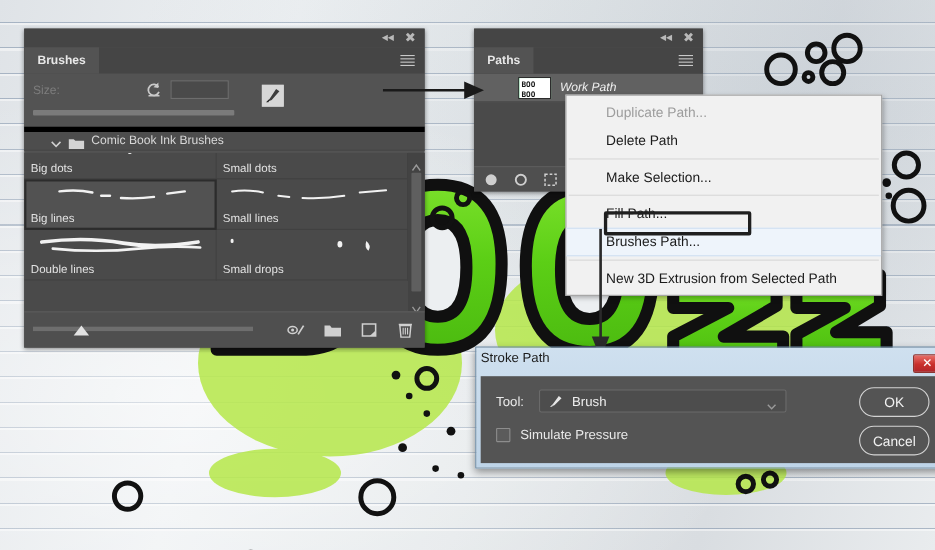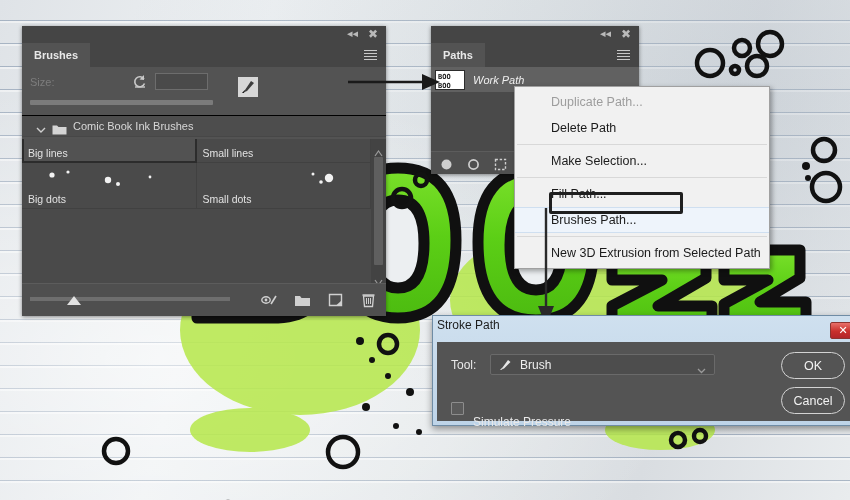--- a/index.html
+++ b/index.html
@@ -63,22 +63,22 @@
   .br-brushtool {
     position:absolute; left: 216px; top: 10px; width: 20px; height: 20px;
     background: linear-gradient(135deg,#d7d7d7 0%,#d7d7d7 100%);
     cursor:pointer;
   }
   .br-slider {
     position:absolute; left: 8px; top: 33px; width: 183px; height: 5px;
     background: #7b7b7b; border-radius: 1px;
   }
   .br-group {
-    height: 22px; background: #4d4d4d; border-top:1px solid #000000; border-bottom:1px solid #474747;
-    display:flex; align-items:center; gap:6px; padding-left:14px;
+    height: 22px; background: #4d4d4d; border-top:5px solid #000000; border-bottom:1px solid #474747;
+    display:flex; align-items:center; gap:6px; padding-left:24px;
   }
   .br-group-caret { width:10px; height:10px; position:relative; }
   .br-group-label { font-size: 11px; color:#d7d7d7; }
   .br-folder { width: 15px; height: 11px; position:relative; }
 
   .br-list { position:absolute; left:0; right:0; top:113px; bottom:33px; background:#4a4a4a; overflow:hidden; }
   .br-grid { position:absolute; left:0; top:-22px; right:15px; }
   .br-row { display:flex; height: 46px; }
   .br-cell {
     flex:1 1 50%; position:relative; border-right:1px solid #414141; border-bottom:1px solid #414141;
@@ -106,32 +106,33 @@
 
   
   #paths-panel { left: 431px; top: 26px; width: 208px; height: 148px; }
   .pa-row {
     height: 26px; background:#616161; display:flex; align-items:center; gap:8px; padding-left:4px;
     border-bottom:1px solid #4a4a4a; cursor:pointer;
   }
   .pa-thumb {
     width: 30px; height: 20px; background:#86efac; position:relative; overflow:hidden;
     border:1px solid #2c2c2c;
+    margin-left:36px;
   }
   .pa-label { font-size: 11px; color:#efefef; font-style: italic; }
   .pa-body { position:absolute; left:0; right:0; top:67px; bottom:23px; background:#4a4a4a; }
   .pa-footer {
     position:absolute; left:0; right:0; bottom:0; height:23px; background:#4f4f4f;
     border-top:1px solid #5c5c5c; display:flex; align-items:center; gap:14px; padding-left:9px;
   }
   .pfi { width:13px; height:13px; }
 
   
   #context-menu {
-    position:absolute; left: 514px; top: 86px; width: 256px;
+    position:absolute; left: 514px; top: 86px; width: 288px;
     background: #f1f1f1; border:1px solid #a0a0a0;
     box-shadow: 2px 2px 5px rgba(0,0,0,.35);
     padding: 2px 0;
   }
   .cm-item {
     height: 26px; display:flex; align-items:center; padding-left: 36px;
     font-size: 12.5px; color:#1b1b1b; cursor:pointer; font-family:"Liberation Sans", sans-serif;
     white-space:nowrap;
   }
   .cm-item.disabled { color:#9d9d9d; cursor:default; }
@@ -166,21 +167,21 @@
   .sd-tool-label { position:absolute; left:14px; top:16px; font-size:12px; color:#e9e9e9; }
   .sd-select {
     position:absolute; left:53px; top:12px; width: 225px; height: 21px;
     background:#4d4d4d; border:1px solid #6a6a6a; border-radius:2px;
     display:flex; align-items:center; gap:7px; padding-left:6px; cursor:pointer;
   }
   .sd-select-val { font-size:12px; color:#efefef; }
   .sd-caret { position:absolute; right:8px; top:6px; width:9px; height:9px; }
   .sd-check-row { position:absolute; left:14px; top:46px; display:flex; align-items:center; gap:9px; cursor:pointer; }
   .sd-checkbox { width:13px; height:13px; border:1px solid #8d8d8d; background:#5b5b5b; border-radius:1px; }
-  .sd-check-label { font-size:12px; color:#e9e9e9;margin-top:27px; }
+  .sd-check-label { font-size:12px; color:#e9e9e9; }
   .sd-btn {
     position:absolute; right:14px; width: 64px; height: 27px;
     border:1px solid #d3d3d3; border-radius: 14px; background: transparent;
     color:#f2f2f2; font-size:12.5px; display:flex; align-items:center; justify-content:center;
     cursor:pointer; font-family:"Liberation Sans", sans-serif;
   }
   #sd-ok { top: 10px; }
   #sd-cancel { top: 45px; text-align: right; }
 
   
@@ -314,20 +315,45 @@
             <path d="M0.5 10.5 L0.5 1.5 L5 1.5 L6.5 3 L14.5 3 L14.5 10.5 Z" fill="#d4d4d4"></path>
           </svg>
       </span>
       <span class="br-group-label">Comic Book Ink Brushes</span>
     </div>
 
     <div class="br-list">
       <div class="br-grid">
 
         <div class="br-row">
+          <div class="br-cell">
+            <svg class="br-stroke" viewBox="0 0 160 18" preserveAspectRatio="none">
+              <g fill="#f2f2f2">
+                  <circle cx="22" cy="6" r="2.6"></circle>
+                  <circle cx="38" cy="3" r="1.6"></circle>
+                  <circle cx="78" cy="11" r="3.2"></circle>
+                  <circle cx="88" cy="15" r="2"></circle>
+                  <circle cx="120" cy="8" r="1.4"></circle>
+                </g>
+            </svg>
+            <span class="br-cell-label">Big dots</span>
+          </div>
+          <div class="br-cell">
+            <svg class="br-stroke" viewBox="0 0 160 18" preserveAspectRatio="none">
+              <g fill="#f2f2f2">
+                  <circle cx="108" cy="5" r="1.5"></circle>
+                  <circle cx="124" cy="9" r="4.2"></circle>
+                  <circle cx="116" cy="13" r="1.8"></circle>
+                </g>
+            </svg>
+            <span class="br-cell-label">Small dots</span>
+          </div>
+        </div>
+
+        <div class="br-row">
           <div class="br-cell sel">
             <svg class="br-stroke" viewBox="0 0 160 18" preserveAspectRatio="none">
               <g stroke="#f2f2f2" stroke-width="2.2" fill="none" stroke-linecap="round">
                 <path d="M24 5 Q40 3 54 6"></path>
                   <path d="M62 9 L70 9"></path>
                   <path d="M80 11 Q96 12 110 10"></path>
                   <path d="M122 7 L138 5"></path>
               </g>
             </svg>
             <span class="br-cell-label">Big lines</span>
@@ -341,43 +367,37 @@
                   <path d="M122 6 L146 4"></path>
               </g>
             </svg>
             <span class="br-cell-label">Small lines</span>
           </div>
         </div>
 
         <div class="br-row">
           <div class="br-cell">
             <svg class="br-stroke" viewBox="0 0 160 18" preserveAspectRatio="none">
-              <g fill="#f2f2f2">
-                  <circle cx="22" cy="6" r="2.6"></circle>
-                  <circle cx="38" cy="3" r="1.6"></circle>
-                  <circle cx="78" cy="11" r="3.2"></circle>
-                  <circle cx="88" cy="15" r="2"></circle>
-                  <circle cx="120" cy="8" r="1.4"></circle>
-                </g>
-            </svg>
-            <span class="br-cell-label">Big dots</span>
+              <g stroke="#f2f2f2" fill="none" stroke-linecap="round">
+                <path d="M8 5 Q48 0 82 6 Q112 11 150 5" stroke-width="3.4"></path>
+                <path d="M18 11 Q58 15 96 11 Q126 8 152 10" stroke-width="2.4"></path>
+              </g>
+            </svg>
+            <span class="br-cell-label">Double lines</span>
           </div>
           <div class="br-cell">
             <svg class="br-stroke" viewBox="0 0 160 18" preserveAspectRatio="none">
               <g fill="#f2f2f2">
-                  <circle cx="108" cy="5" r="1.5"></circle>
-                  <circle cx="124" cy="9" r="4.2"></circle>
-                  <circle cx="116" cy="13" r="1.8"></circle>
+                  <ellipse cx="6" cy="4" rx="1.4" ry="2"></ellipse>
+                  <ellipse cx="104" cy="7" rx="2.2" ry="3"></ellipse>
+                  <path d="M128 4 Q133 8 130 13 Q126 10 128 4"></path>
                 </g>
             </svg>
-            <span class="br-cell-label">Small dots</span>
+            <span class="br-cell-label">Small drops</span>
           </div>
-        </div>
-
-        <div class="br-row">
         </div>
 
       </div>
     </div>
 
     <div class="br-scroll">
       <span class="chev" style="top:4px;">
         <svg viewBox="0 0 9 7" width="9" height="7">
             <path d="M1 6 L4.5 1 L8 6" fill="none" stroke="#9a9a9a" stroke-width="1.2"></path>
           </svg>

